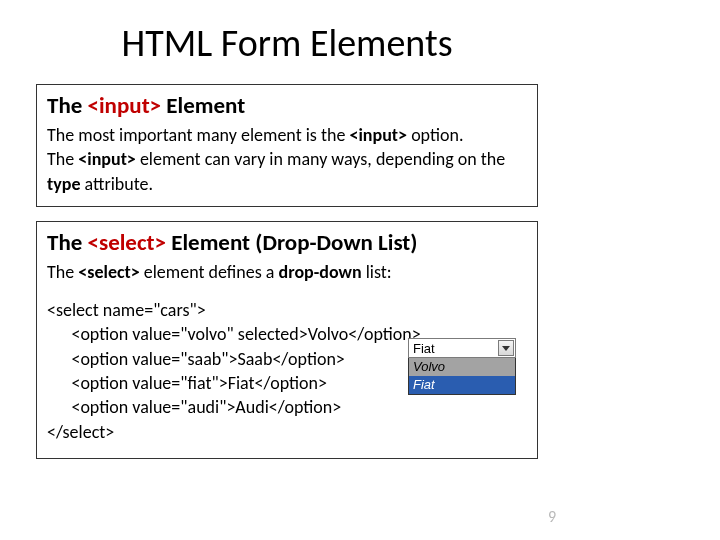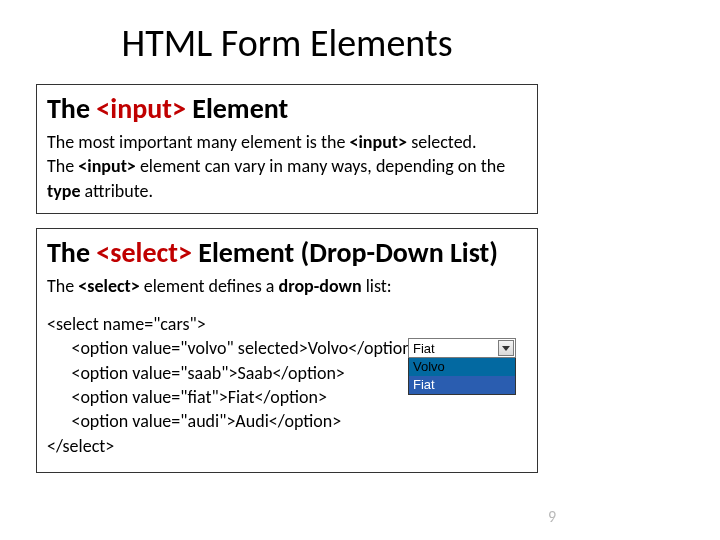--- a/index.html
+++ b/index.html
@@ -23,21 +23,21 @@
     font-size: 38px;
     font-weight: 400;
     margin: 8px 0 18px 0;
   }
   .box {
     border: 1px solid #333;
     padding: 6px 10px 10px 10px;
     margin-bottom: 14px;
   }
   .subhead {
-    font-size: 28px;
+    font-size: 23px;
     font-weight: 700;
     margin: 0 0 4px 0;
   }
   .body {
     font-size: 18px;
     line-height: 1.35;
   }
   .kw { font-weight: 700; }
   .code {
     font-size: 18px;
@@ -82,21 +82,22 @@
     content: "";
     position: absolute;
     left: 3px; top: 5px;
     border-left: 4px solid transparent;
     border-right: 4px solid transparent;
     border-top: 5px solid #333;
   }
   .dd-list {
     border: 1px solid #333;
     border-top: none;
-    background: #0369a1;
+    background: #a3a3a3;
+    font-style: italic;
   }
   .dd-item {
     padding: 0 4px;
     height: 18px;
     line-height: 18px;
   }
   .dd-item.sel {
     background: #2a5db0;
     color: #fff;
   }
@@ -107,21 +108,21 @@
 
 <div class="slide">
 
   <div class="title">HTML Form Elements</div>
 
   <div class="box">
     <div class="subhead">
       <span>The </span><span class="red">&lt;input&gt;</span><span> Element</span>
     </div>
     <div class="body">
-      <span>The most important many element is the </span><span class="kw">&lt;input&gt;</span><span> selected.</span><br>
+      <span>The most important many element is the </span><span class="kw">&lt;input&gt;</span><span> option.</span><br>
       <span>The </span><span class="kw">&lt;input&gt;</span><span> element can vary in many ways, depending on the </span><span class="kw">type</span><span> attribute.</span>
     </div>
   </div>
 
   <div class="box" style="padding-bottom:14px;">
     <div class="subhead">
       <span>The </span><span class="red">&lt;select&gt;</span><span> Element (Drop-Down List)</span>
     </div>
     <div class="body" style="margin-bottom:14px;">
       <span>The </span><span class="kw">&lt;select&gt;</span><span> element defines a </span><span class="kw">drop-down</span><span> list:</span>

